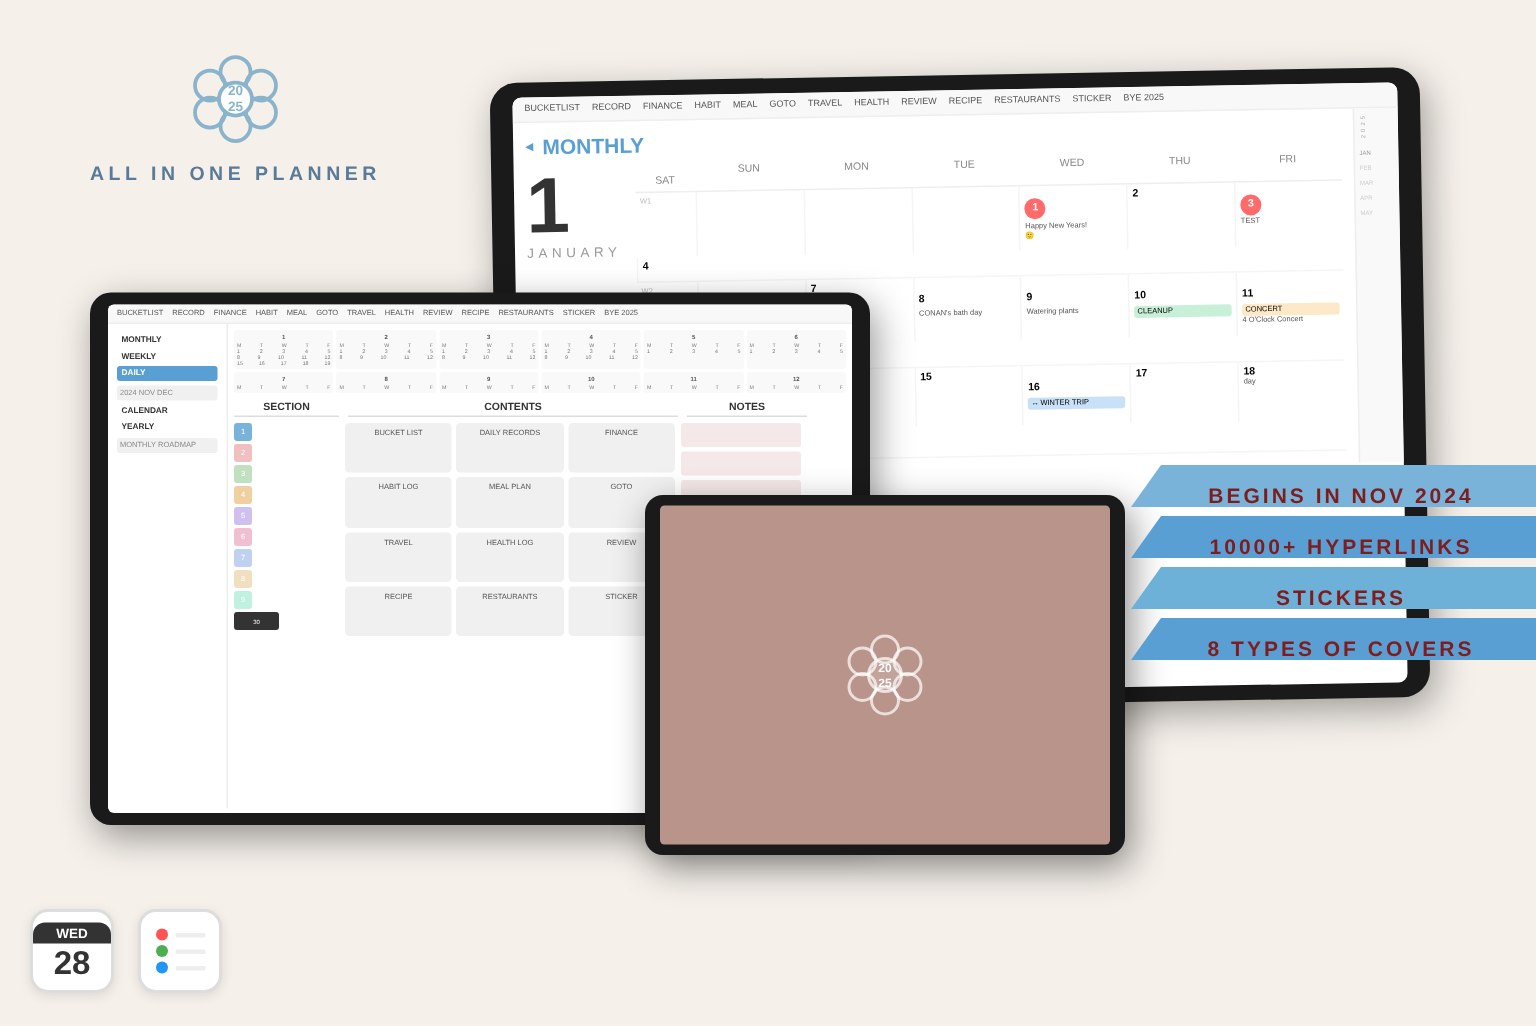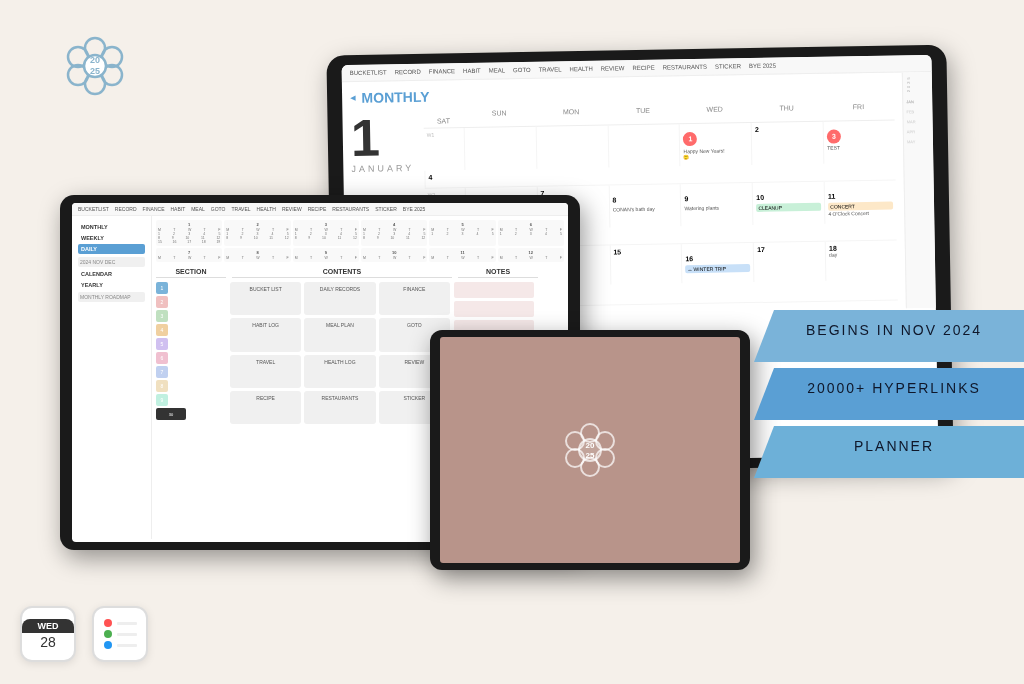--- a/index.html
+++ b/index.html
@@ -193,25 +193,25 @@
       position: absolute;
       right: 0;
       top: 310px;
       display: flex;
       flex-direction: column;
       gap: 6px;
       z-index: 6;
     }
     .banner {
       background: #7ab3d9;
-      color: #0f172a;
-      font-weight: 400;
+      color: #7f1d1d;
+      font-weight: 700;
       letter-spacing: 2px;
       font-size: 14px;
-      padding: 12px 20px 24px 30px;
+      padding: 12px 20px 0 30px;
       clip-path: polygon(20px 0%, 100% 0%, 100% 100%, 0% 100%);
       min-width: 270px;
       text-align: center;
     }
     .banner:nth-child(1) { background: #7ab3d9; }
     .banner:nth-child(2) { background: #5a9fd4; }
     .banner:nth-child(3) { background: #6db0d8; }
     .banner:nth-child(4) { background: #5a9fd4; }
 
     
@@ -262,22 +262,22 @@
     .wed-box .day-name {
       background: #333;
       color: white;
       width: 100%;
       text-align: center;
       font-size: 9px;
       padding: 2px 0;
       border-radius: 8px 8px 0 0;
     }
     .wed-box .day-num {
-      font-size: 14px;
-      font-weight: normal;
+      font-size: 22px;
+      font-weight: bold;
       color: #333;
       line-height: 1;
       margin-top: 2px;
     }
     .gcal-box {
       background: white;
       border: 2px solid #ddd;
       box-shadow: 0 2px 8px rgba(0,0,0,0.1);
       color: white;
       font-size: 20px;
@@ -321,20 +321,21 @@
     <circle cx="35" cy="18" r="10" fill="none" stroke="#8ab4cc" stroke-width="2.5"></circle>
     <circle cx="52" cy="27" r="10" fill="none" stroke="#8ab4cc" stroke-width="2.5"></circle>
     <circle cx="52" cy="45" r="10" fill="none" stroke="#8ab4cc" stroke-width="2.5"></circle>
     <circle cx="35" cy="54" r="10" fill="none" stroke="#8ab4cc" stroke-width="2.5"></circle>
     <circle cx="18" cy="45" r="10" fill="none" stroke="#8ab4cc" stroke-width="2.5"></circle>
     <circle cx="18" cy="27" r="10" fill="none" stroke="#8ab4cc" stroke-width="2.5"></circle>
     <circle cx="35" cy="36" r="11" fill="white" stroke="#8ab4cc" stroke-width="2.5"></circle>
     <text x="35" y="33" text-anchor="middle" font-size="9" font-weight="bold" fill="#8ab4cc">20</text>
     <text x="35" y="44" text-anchor="middle" font-size="9" font-weight="bold" fill="#8ab4cc">25</text>
   </svg>
+  <div class="all-in-one">ALL IN ONE PLANNER</div>
 </div>
 
 <div class="tablet-back">
   <div class="tablet-back-screen">
 
     <div class="tablet-nav">
       <span>BUCKETLIST</span>
       <span>RECORD</span>
       <span>FINANCE</span>
       <span>HABIT</span>
@@ -764,24 +765,27 @@
       </svg>
     </div>
   </div>
 </div>
 
 <div class="feature-banners">
   <div class="banner">
     <span>BEGINS IN NOV 2024</span>
   </div>
   <div class="banner">
-    <span>20000+ HYPERLINKS</span>
+    <span>10000+ HYPERLINKS</span>
   </div>
   <div class="banner">
-    <span>PLANNER</span>
+    <span>STICKERS</span>
+  </div>
+  <div class="banner">
+    <span>8 TYPES OF COVERS</span>
   </div>
 </div>
 
 <div class="bottom-bar">
   <div class="cal-icons">
 
     <div class="cal-icon-box wed-box">
       <div class="day-name">WED</div>
       <div class="day-num">28</div>
     </div>

